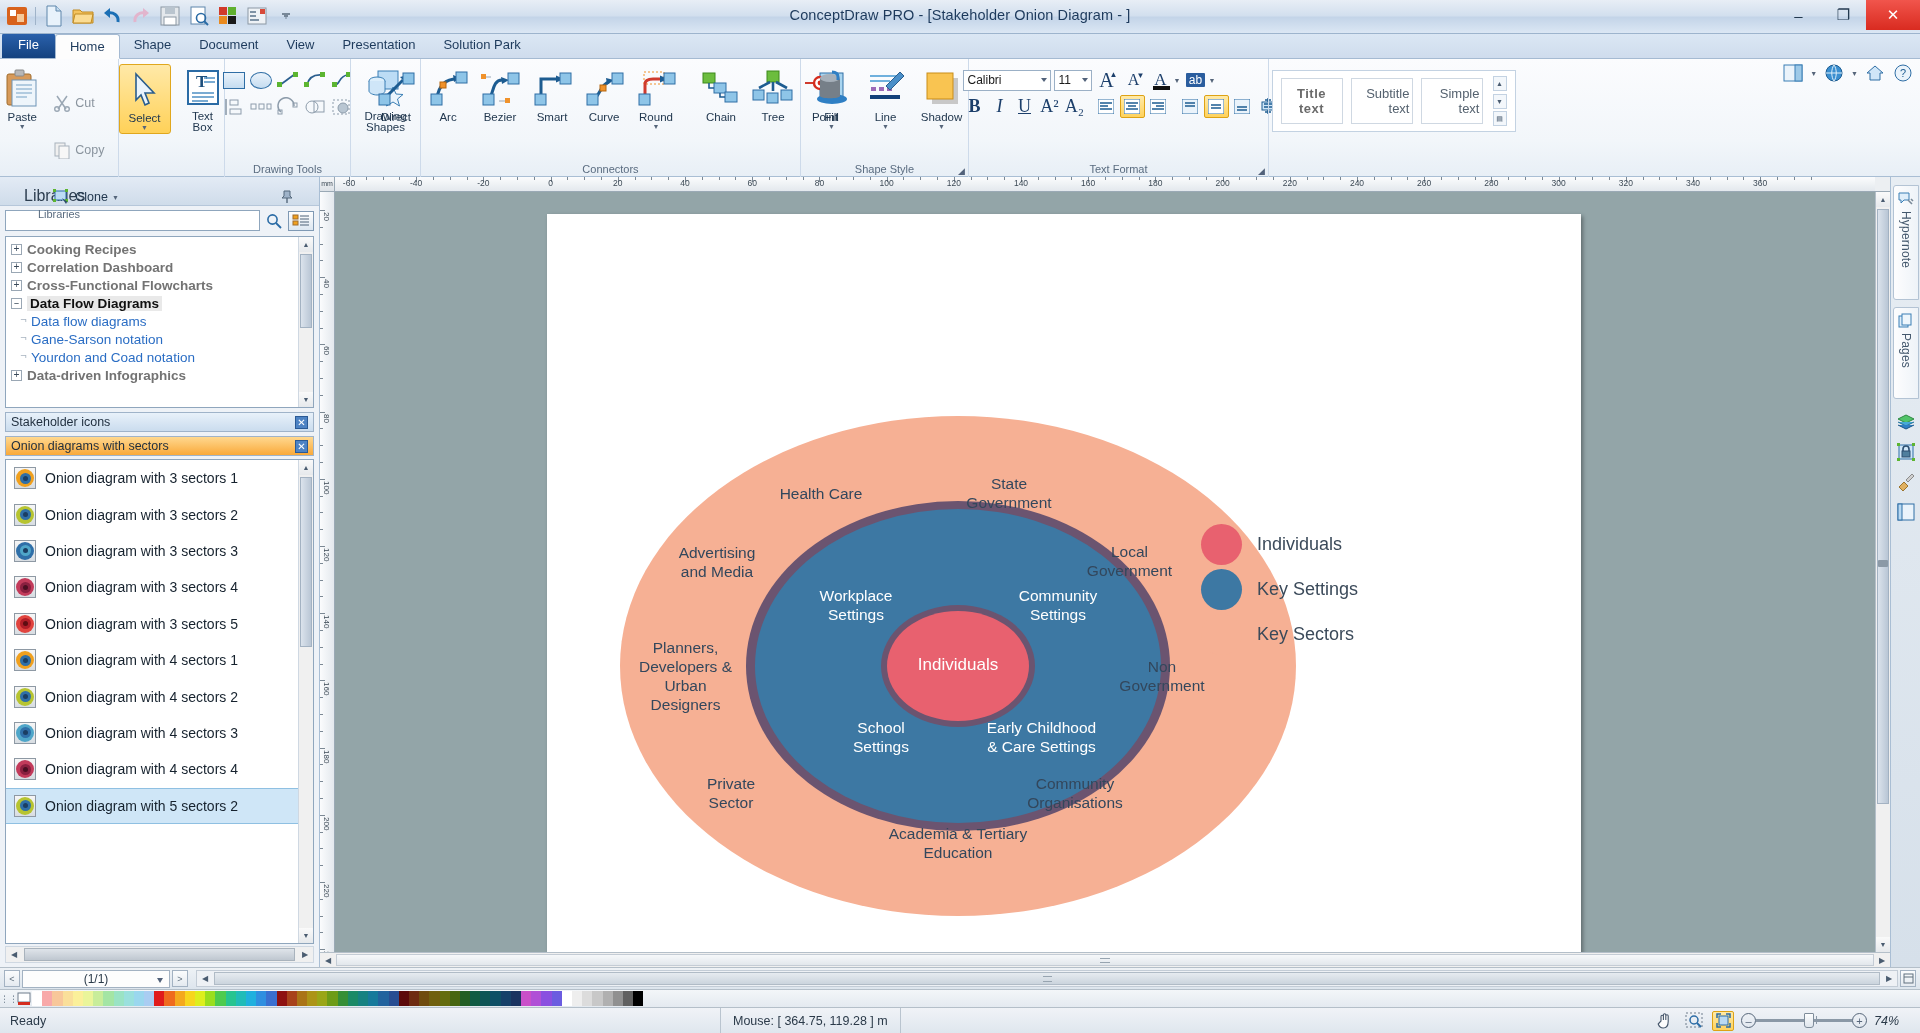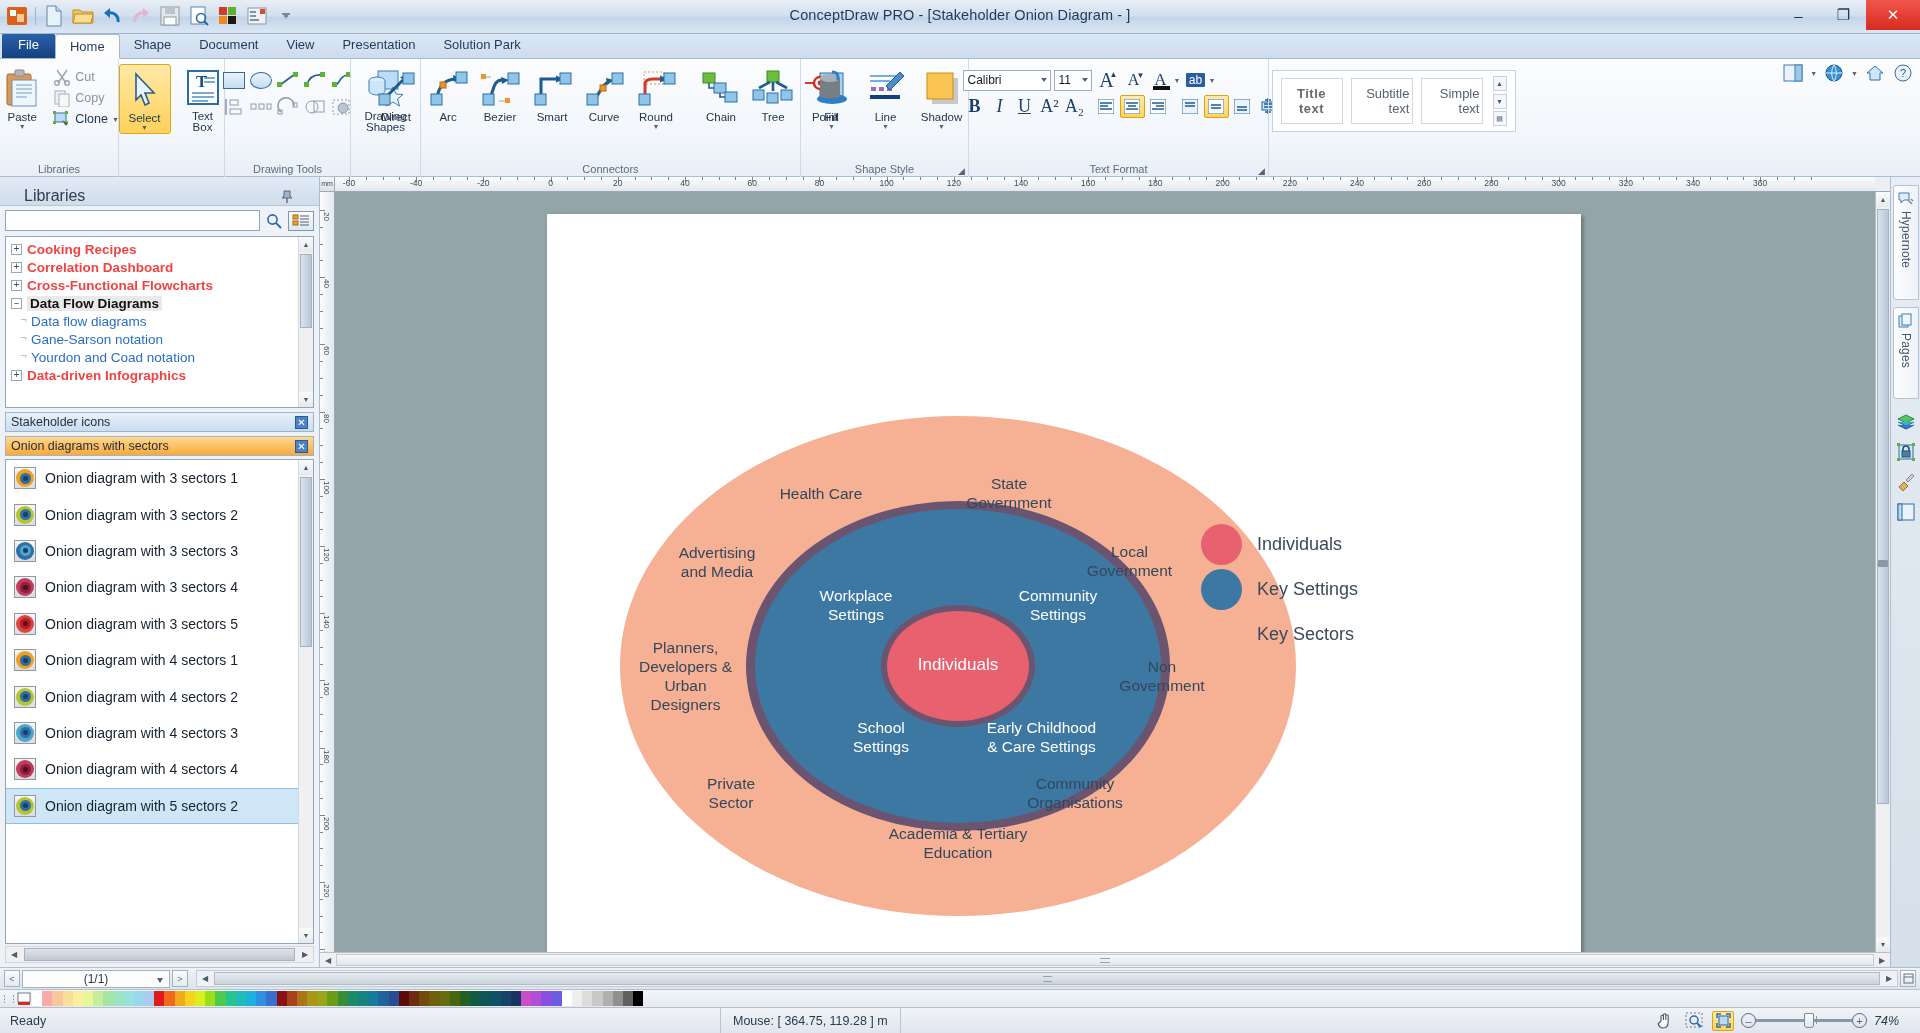--- a/index.html
+++ b/index.html
@@ -52,21 +52,21 @@
     width: 52px; display: flex; flex-direction: column; align-items: center;
     font-size: 11.5px; color: #22384f; line-height: 12px; text-align: center; padding: 2px 1px;
     border-radius: 3px;
   }
   .bigbtn .ico { height: 44px; display: flex; align-items: center; justify-content: center; }
   .bigbtn.sel { background: linear-gradient(to bottom,#ffe9a8,#ffd158); border: 1px solid #e0a71e; }
   .bigbtn .cap { padding-top: 1px; }
   .caret { font-size: 7px; color: #55657a; line-height: 7px; }
   .smallrow { display: flex; gap: 3px; }
   .smallbtn { width: 24px; height: 24px; display: flex; align-items: center; justify-content: center; }
-  .txtbtn { display: flex; align-items: center; gap: 4px; font-size: 12.5px; color: #8a949e; padding: 1px 3px; }
+  .txtbtn { display: flex; align-items: center; gap: 4px; font-size: 12.5px; color: #8a949e; padding: 1px 3px; margin-top: 26px; }
   .txtbtn.on { color: #22384f; }
 
   
   .sq { width: 22px; height: 17px; background: linear-gradient(to bottom,#eaf3fb,#c5dcf0); border: 1.4px solid #2f6ea5; }
   .ci { width: 22px; height: 17px; border-radius: 50%; background: linear-gradient(to bottom,#eaf3fb,#c5dcf0); border: 1.4px solid #2f6ea5; }
 
   
   .fontbox { display: flex; align-items: center; gap: 3px; padding-top: 4px; }
   .fname { width: 88px; height: 21px; border: 1px solid #9bb0c6; background: #fff; font-size: 12px; padding: 2px 14px 2px 4px; position: relative; display: flex; align-items: center; }
   .fsize { width: 38px; height: 21px; border: 1px solid #9bb0c6; background: #fff; font-size: 12px; padding: 2px 12px 2px 4px; position: relative; display: flex; align-items: center; }
@@ -91,21 +91,21 @@
   .lp-head { height: 29px; display: flex; align-items: flex-end; padding: 0 24px; background: linear-gradient(to bottom,#e3ebf5,#cfdcea); border-bottom: 1px solid #b6c7da; }
   .lp-title { font-size: 16px; color: #2d3e50; flex: 1; }
   .pinbtn { width: 16px; height: 16px; display: flex; align-items: center; justify-content: center; }
   .searchrow { display: flex; align-items: center; gap: 4px; padding: 4px 5px 5px; background: #eef2f7; }
   .searchbox { flex: 1; height: 21px; background: #fff; border: 1px solid #8fa6bd; }
   .sicon { width: 20px; height: 20px; display: flex; align-items: center; justify-content: center; }
   .listbtn { width: 26px; height: 20px; border: 1px solid #7f99b4; background: linear-gradient(to bottom,#fefefe,#dde7f1); display: flex; align-items: center; justify-content: center; }
   .treebox { height: 172px; background: #fff; border: 1px solid #8fa6bd; margin: 0 5px; position: relative; overflow: hidden; }
   .trow { display: flex; align-items: center; height: 18px; padding-left: 5px; font-size: 13.5px; white-space: nowrap; }
   .tplus { width: 11px; height: 11px; border: 1px solid #9aa7b4; background: #fff; font-size: 10px; line-height: 9px; text-align: center; color: #3b4a5a; margin-right: 5px; flex: 0 0 11px; font-family: "Liberation Mono", monospace; }
-  .tcat { color: #ef4444; font-weight: bold; }
+  .tcat { color: #737373; font-weight: bold; }
   .tcat.open { color: #101010; background: #e9e9e9; padding: 0 3px; }
   .tleaf { color: #2a6dc4; font-weight: normal; padding-left: 20px; position: relative; }
   .tleaf::before { content: "⌐"; position: absolute; left: 9px; top: -1px; color: #a8b4c0; transform: scaleX(-1); font-size: 11px; }
   .vscroll { position: absolute; right: 0; top: 0; width: 15px; height: 100%; background: #f0f0f0; border-left: 1px solid #cfd8e2; }
   .vsarrow { height: 15px; display: flex; align-items: center; justify-content: center; font-size: 7px; color: #4a5c70; background: linear-gradient(to bottom,#fafafa,#e6e9ec); }
   .vsthumb { position: absolute; left: 1px; right: 1px; background: linear-gradient(to right,#dbe3ec,#b9c6d5); border: 1px solid #a3b2c2; }
 
   .libtab { height: 20px; display: flex; align-items: center; padding: 0 5px; font-size: 12.5px; margin: 4px 5px 0; border: 1px solid #9fb3c9; }
   .libtab.t1 { background: linear-gradient(to bottom,#e8f1fa,#cadcee); color: #1e2d3d; }
   .libtab.t2 { background: linear-gradient(to bottom,#ffd88f,#f9a93a); color: #1e2d3d; }

